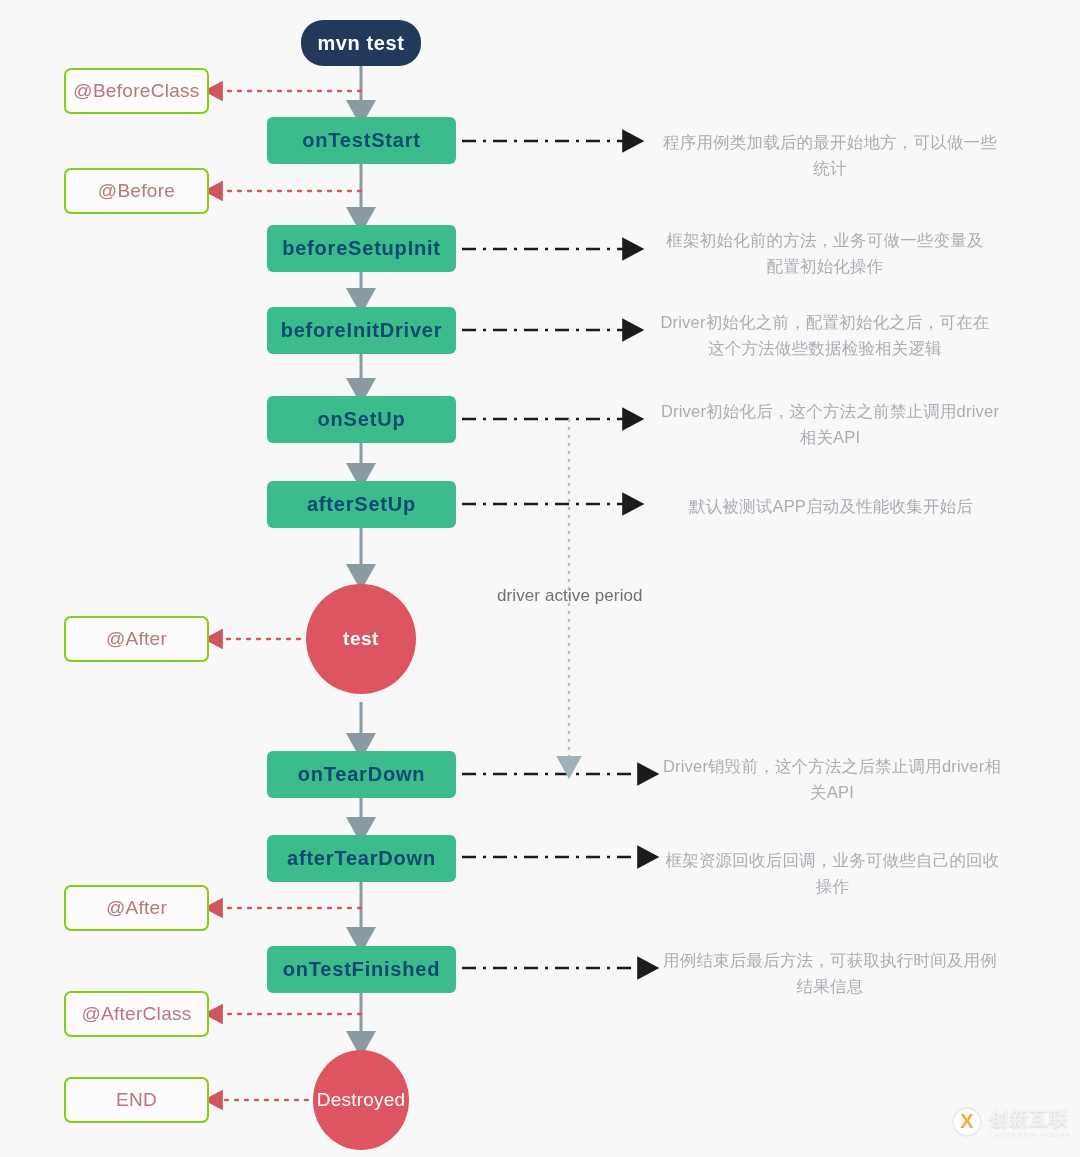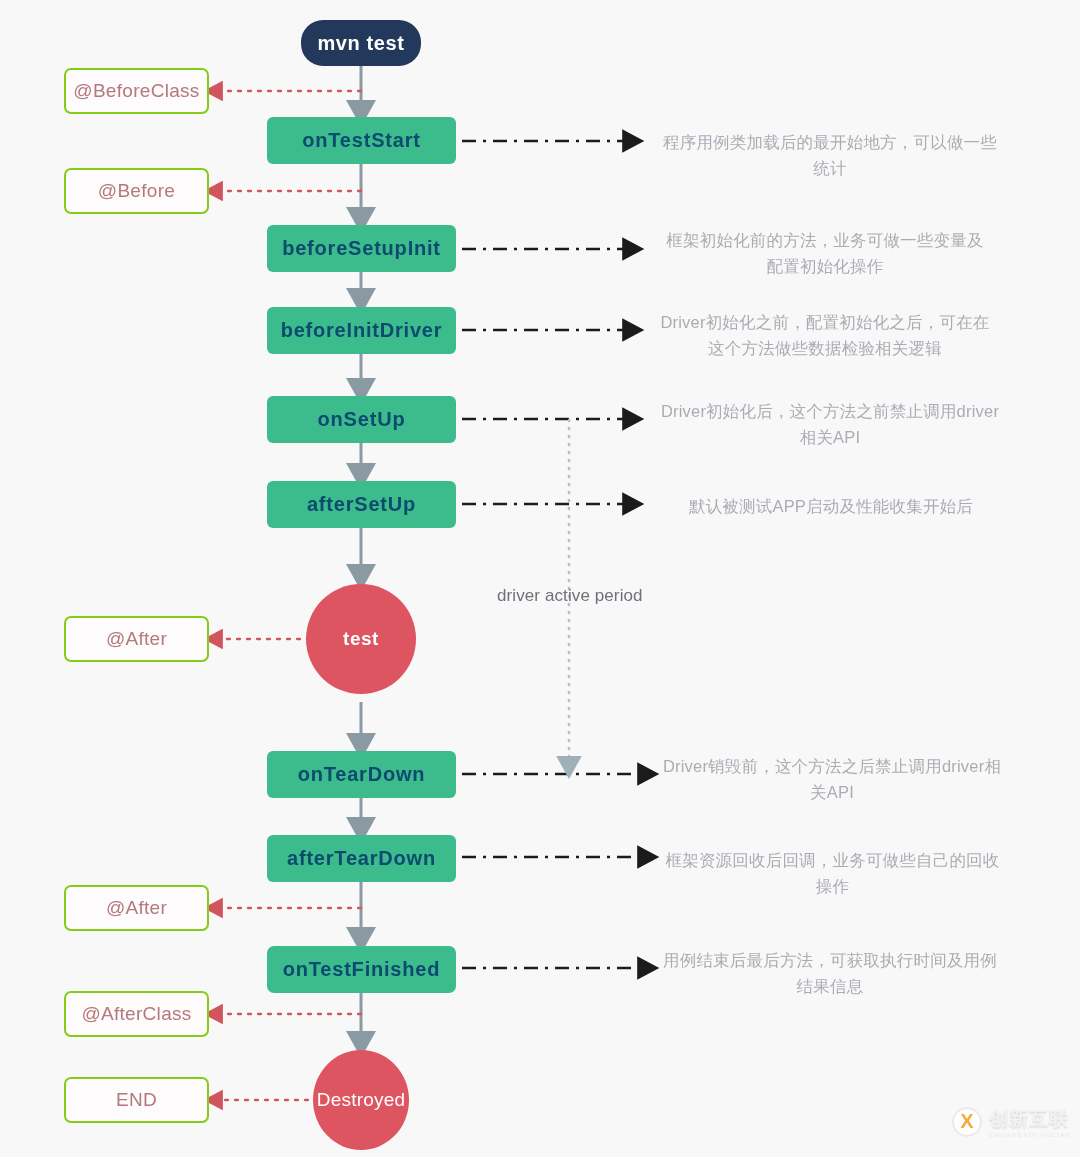--- a/index.html
+++ b/index.html
@@ -229,21 +229,21 @@
   </div>
 
   <div class="node node-step" style="left:267px; top:751px; width:189px; height:47px;">
     <span>onTearDown</span>
   </div>
 
   <div class="node node-step" style="left:267px; top:835px; width:189px; height:47px;">
     <span>afterTearDown</span>
   </div>
 
-  <div class="node node-step" style="left:267px; top:946px; width:189px; height:47px;border-radius:7px;">
+  <div class="node node-step" style="left:267px; top:946px; width:189px; height:47px;">
     <span>onTestFinished</span>
   </div>
 
   <div class="node node-circle" style="left:306px; top:584px; width:110px; height:110px;">
     <span>test</span>
   </div>
 
   <div class="node node-circle wrap" style="left:313px; top:1050px; width:96px; height:100px;">
     <span>Destroyed</span>
   </div>

